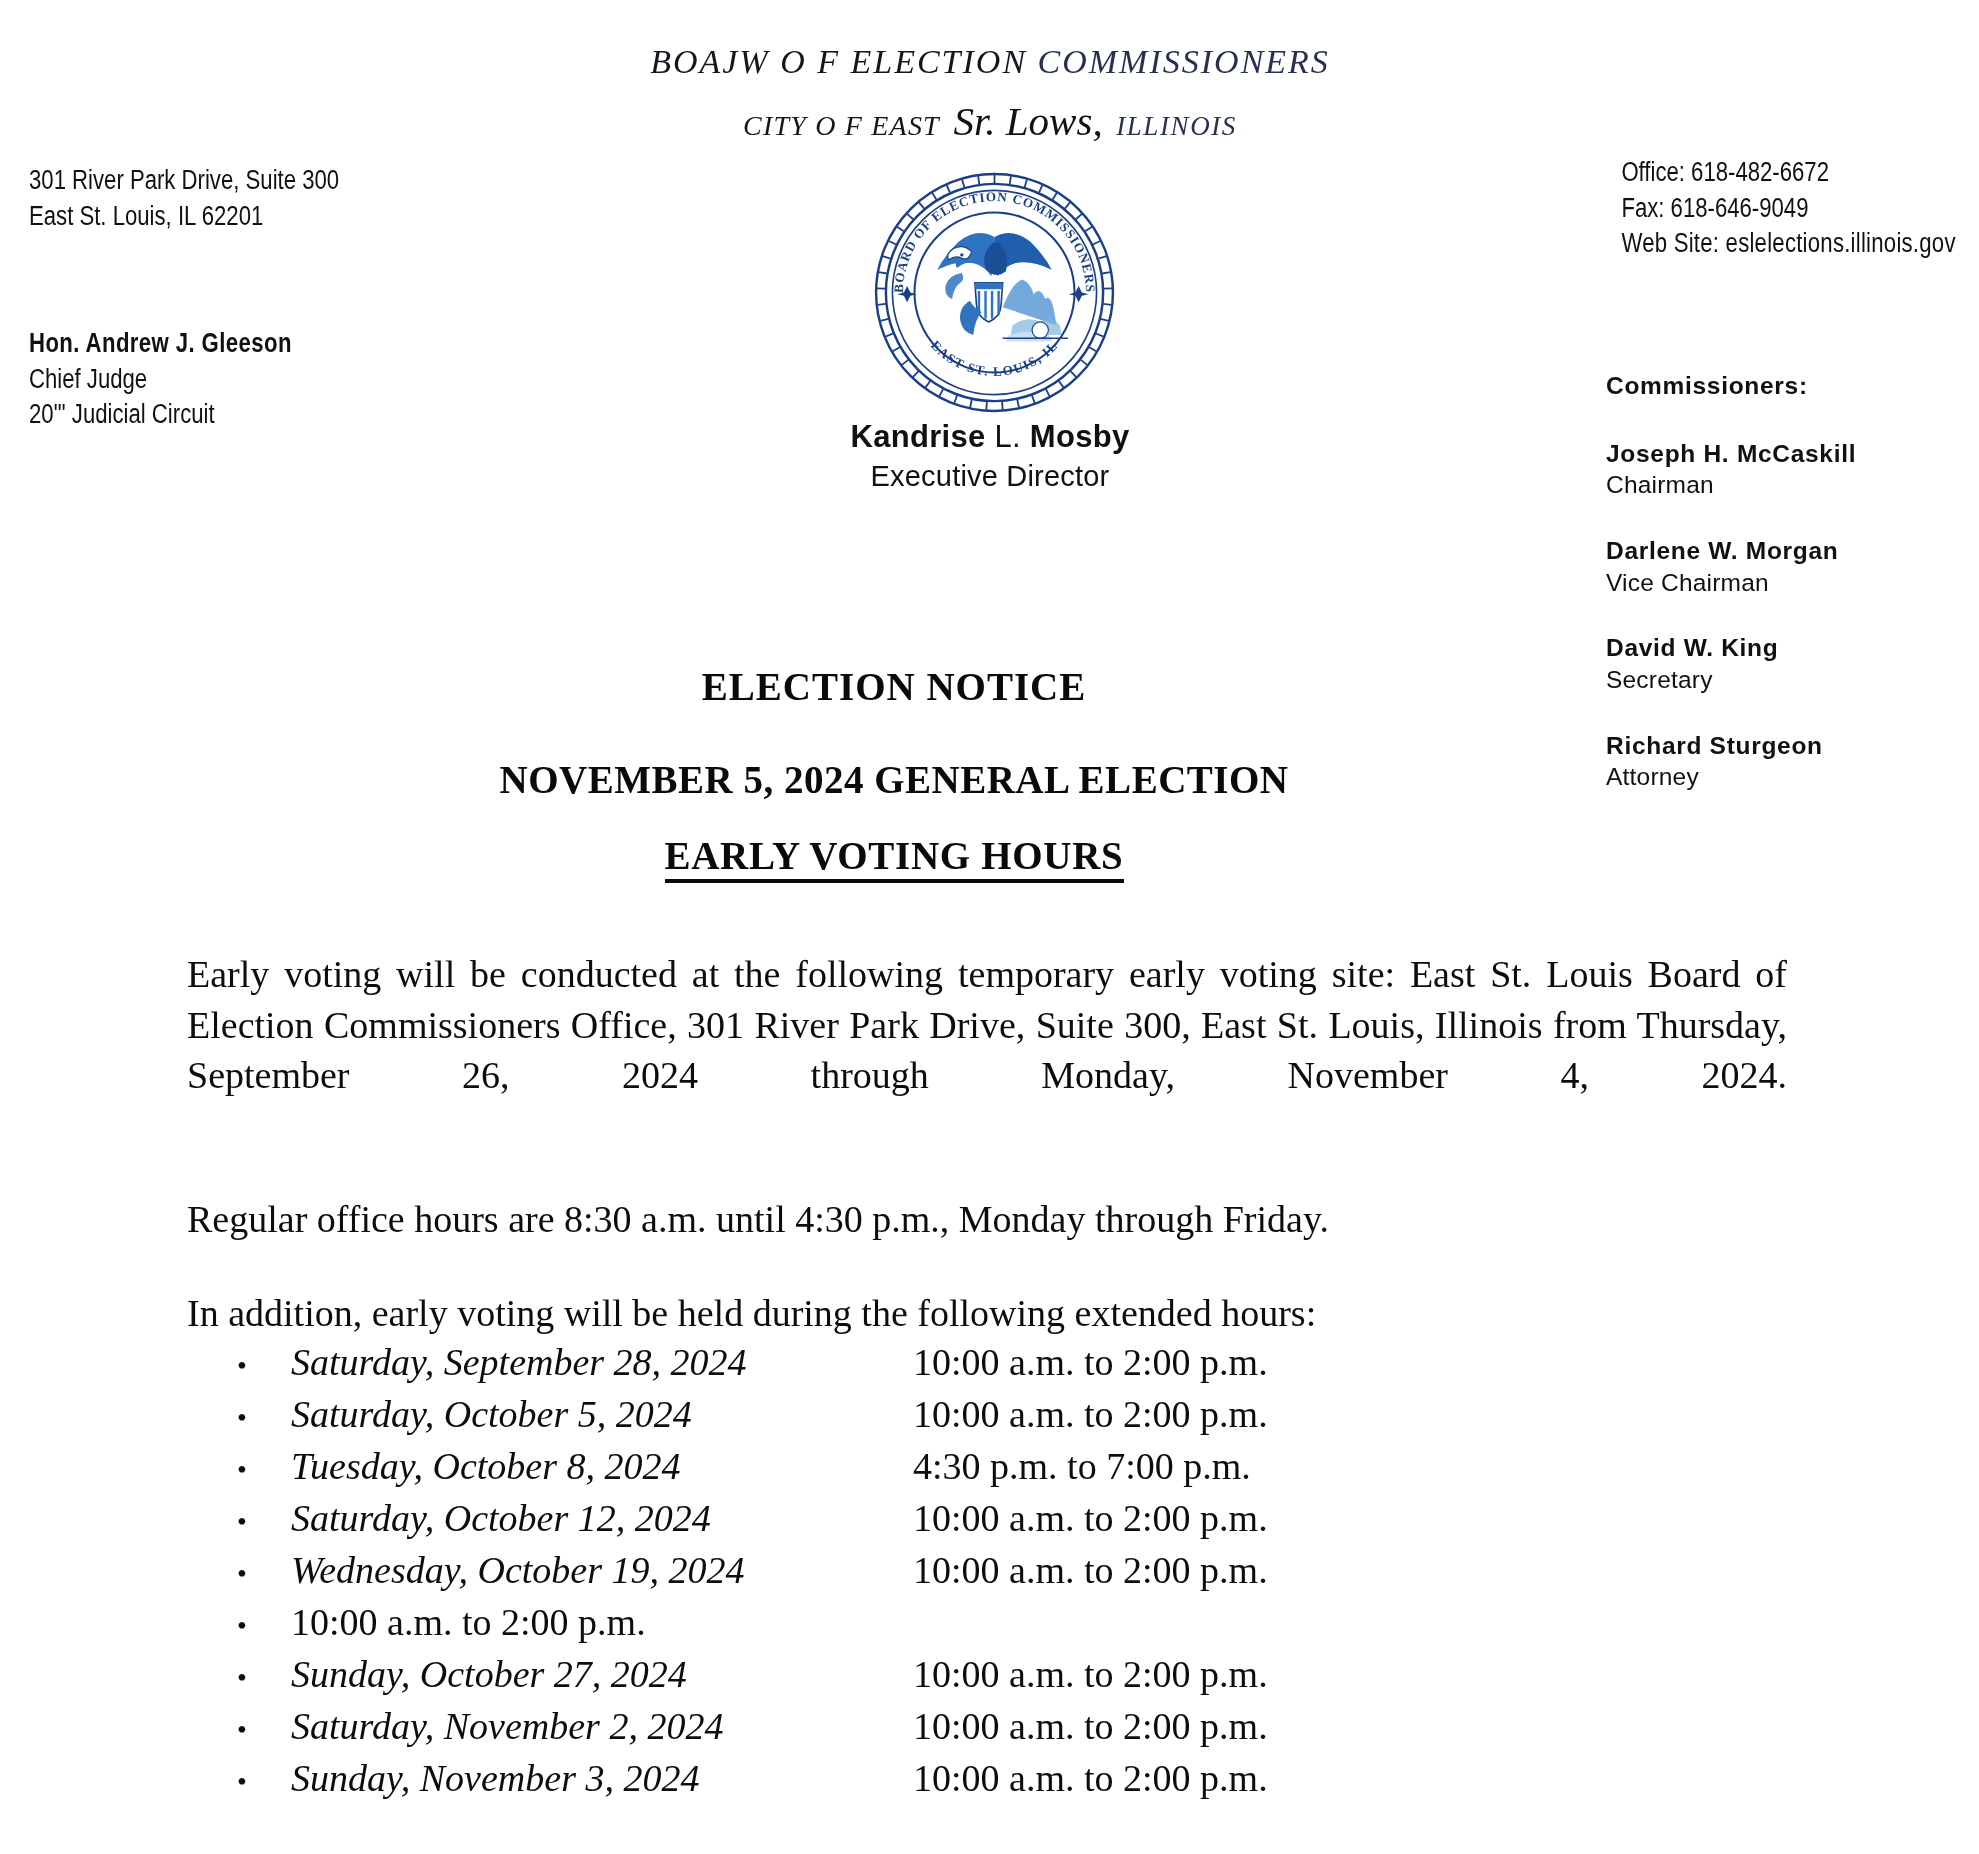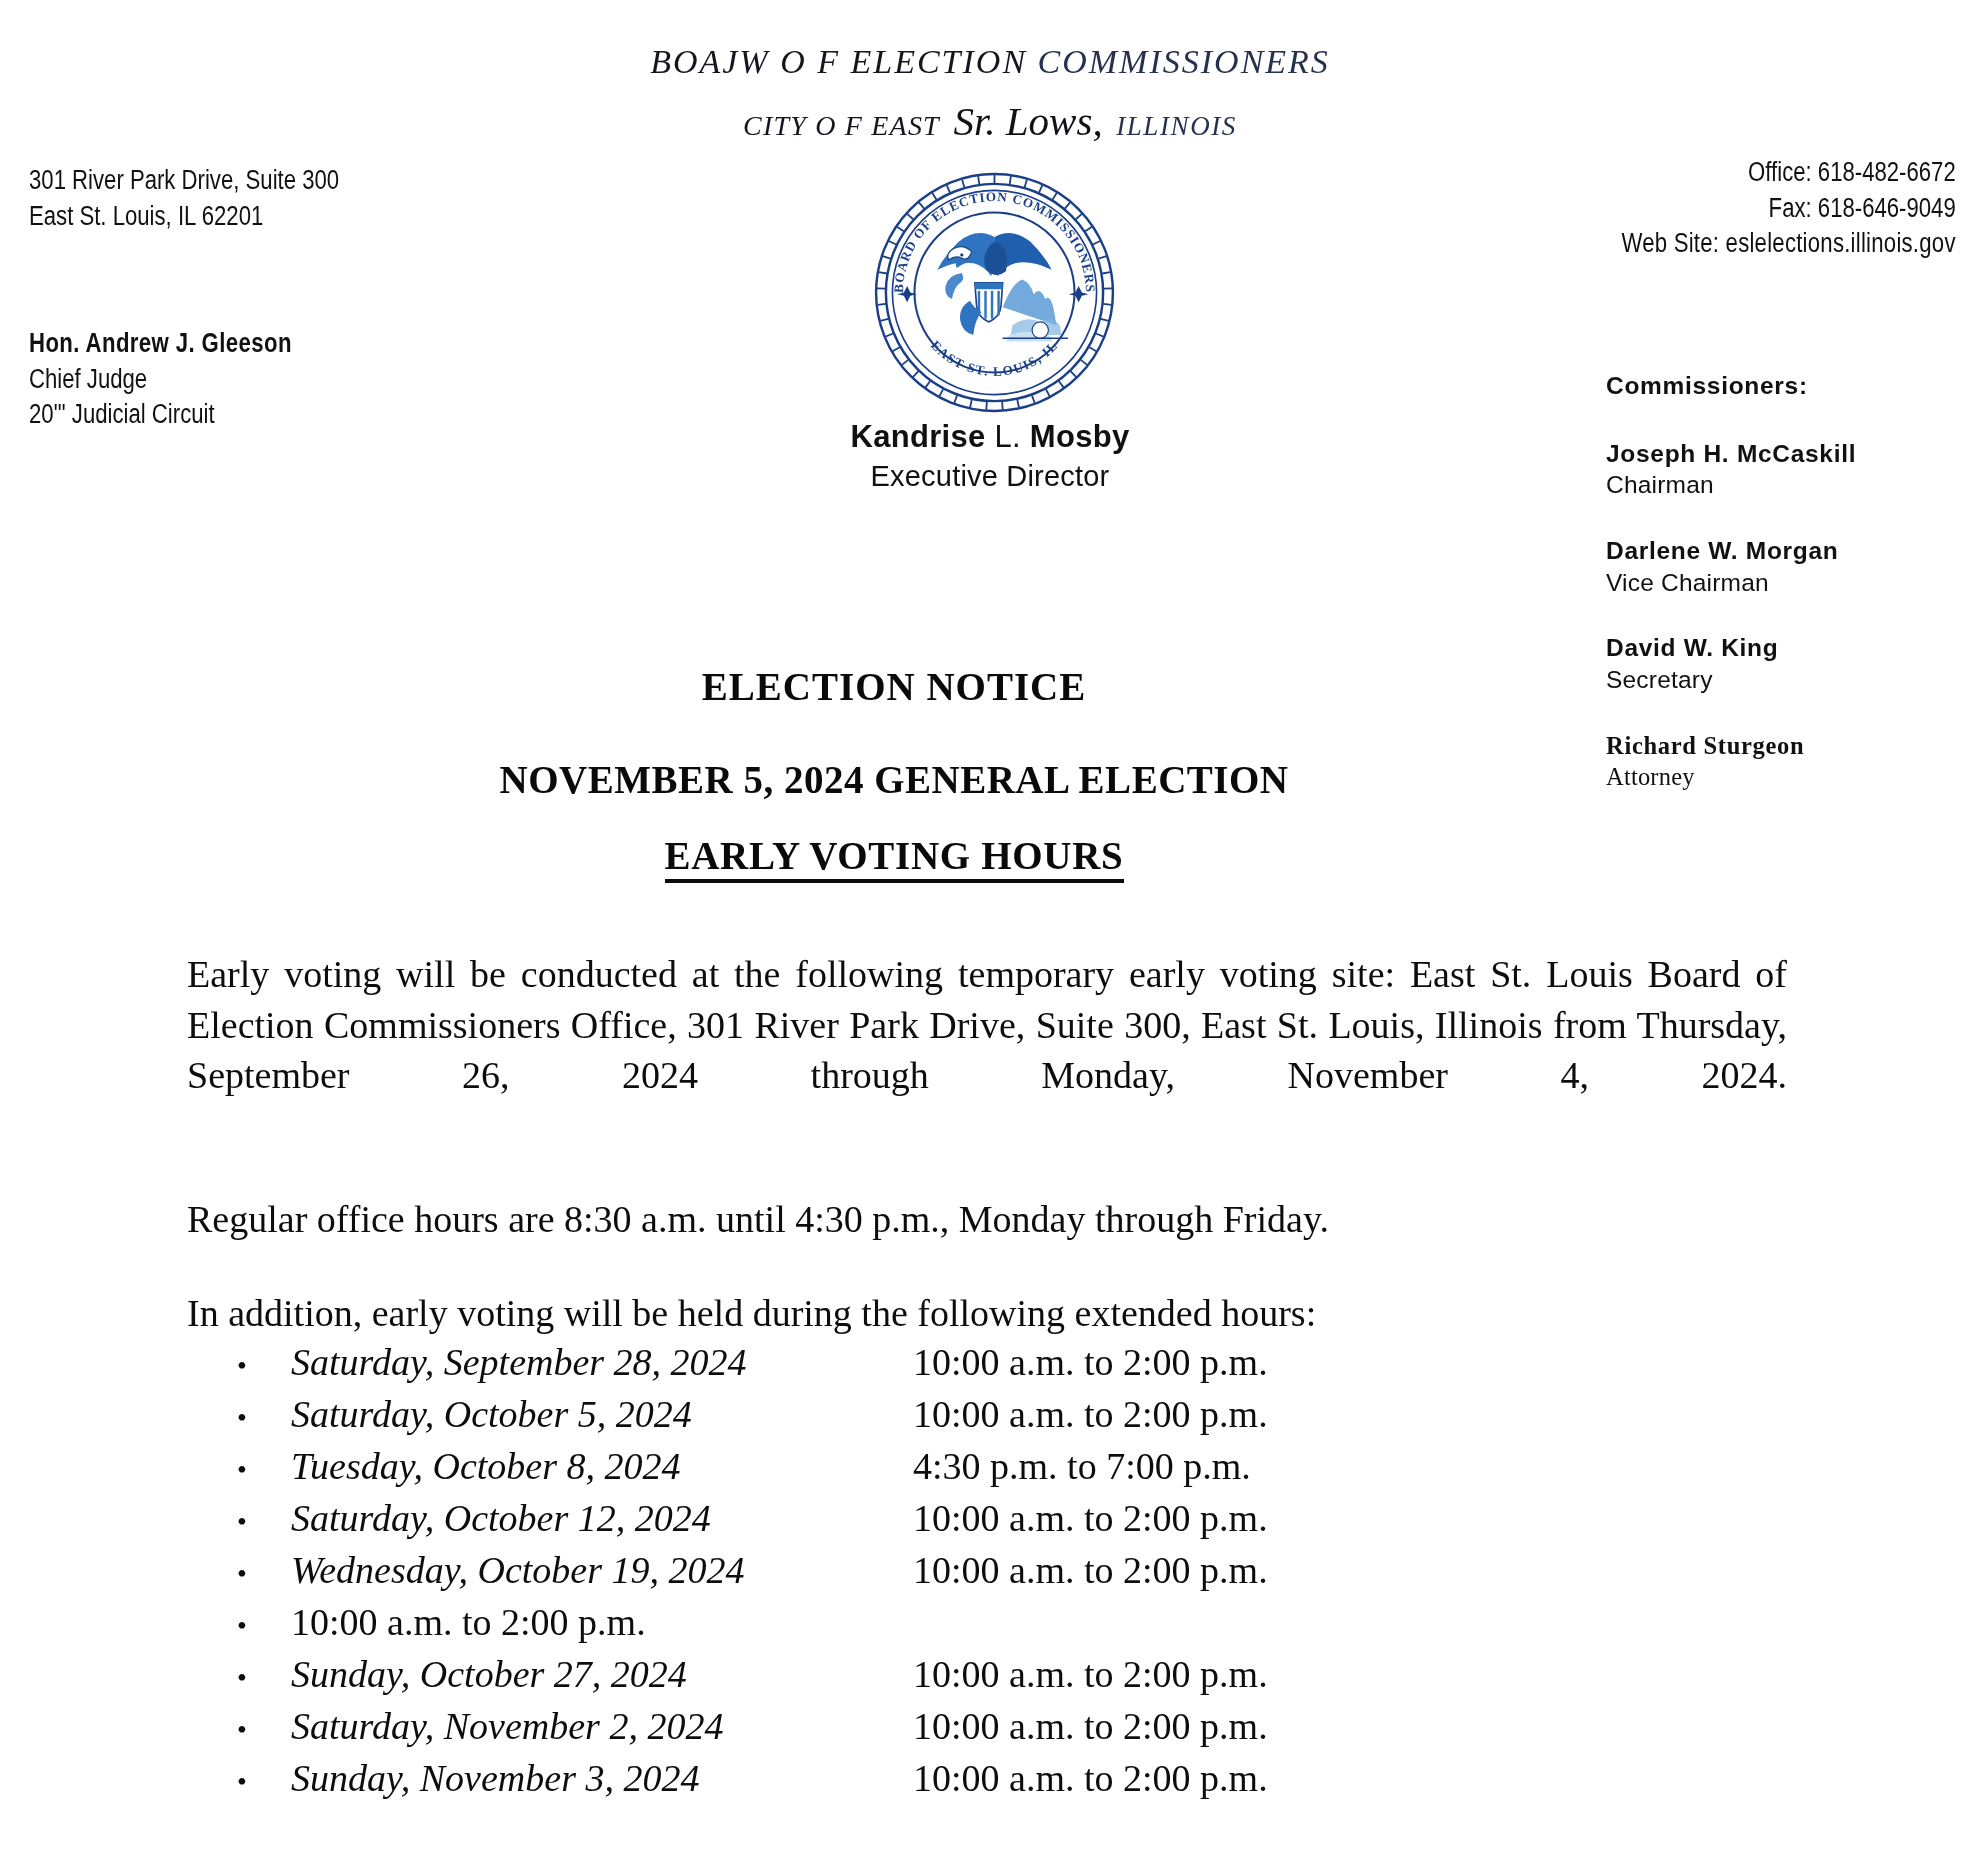--- a/index.html
+++ b/index.html
@@ -88,21 +88,20 @@
   }
   .judge-block .jname {
     font-weight: bold;
     letter-spacing: 0.5px;
   }
 
   .contact-block {
     position: absolute;
     top: 155px;
     right: 24.5px;
-    text-align: right;
     font-family: "Liberation Sans", "DejaVu Sans", sans-serif;
     font-size: 27px;
     line-height: 1.32;
     color: #111111;
     white-space: nowrap;
   }
   .contact-block .line {
     transform: scaleX(0.82);
     transform-origin: right top;
   }
@@ -117,21 +116,21 @@
     font-size: 24.5px;
     color: #111111;
     white-space: nowrap;
   }
   .comm-heading {
     font-weight: bold;
     letter-spacing: 0.7px;
     margin-bottom: 38px;
   }
   .comm-entry { margin-bottom: 34px; }
-  .comm-entry:last-child { margin-bottom: 0; font-family: Liberation Serif, serif; }
+  .comm-entry:last-child { margin-bottom: 0; }
   .comm-name {
     font-weight: bold;
     letter-spacing: 0.7px;
     line-height: 1.28;
   }
   .comm-role {
     font-weight: normal;
     letter-spacing: 0.2px;
     line-height: 1.3;
   }

